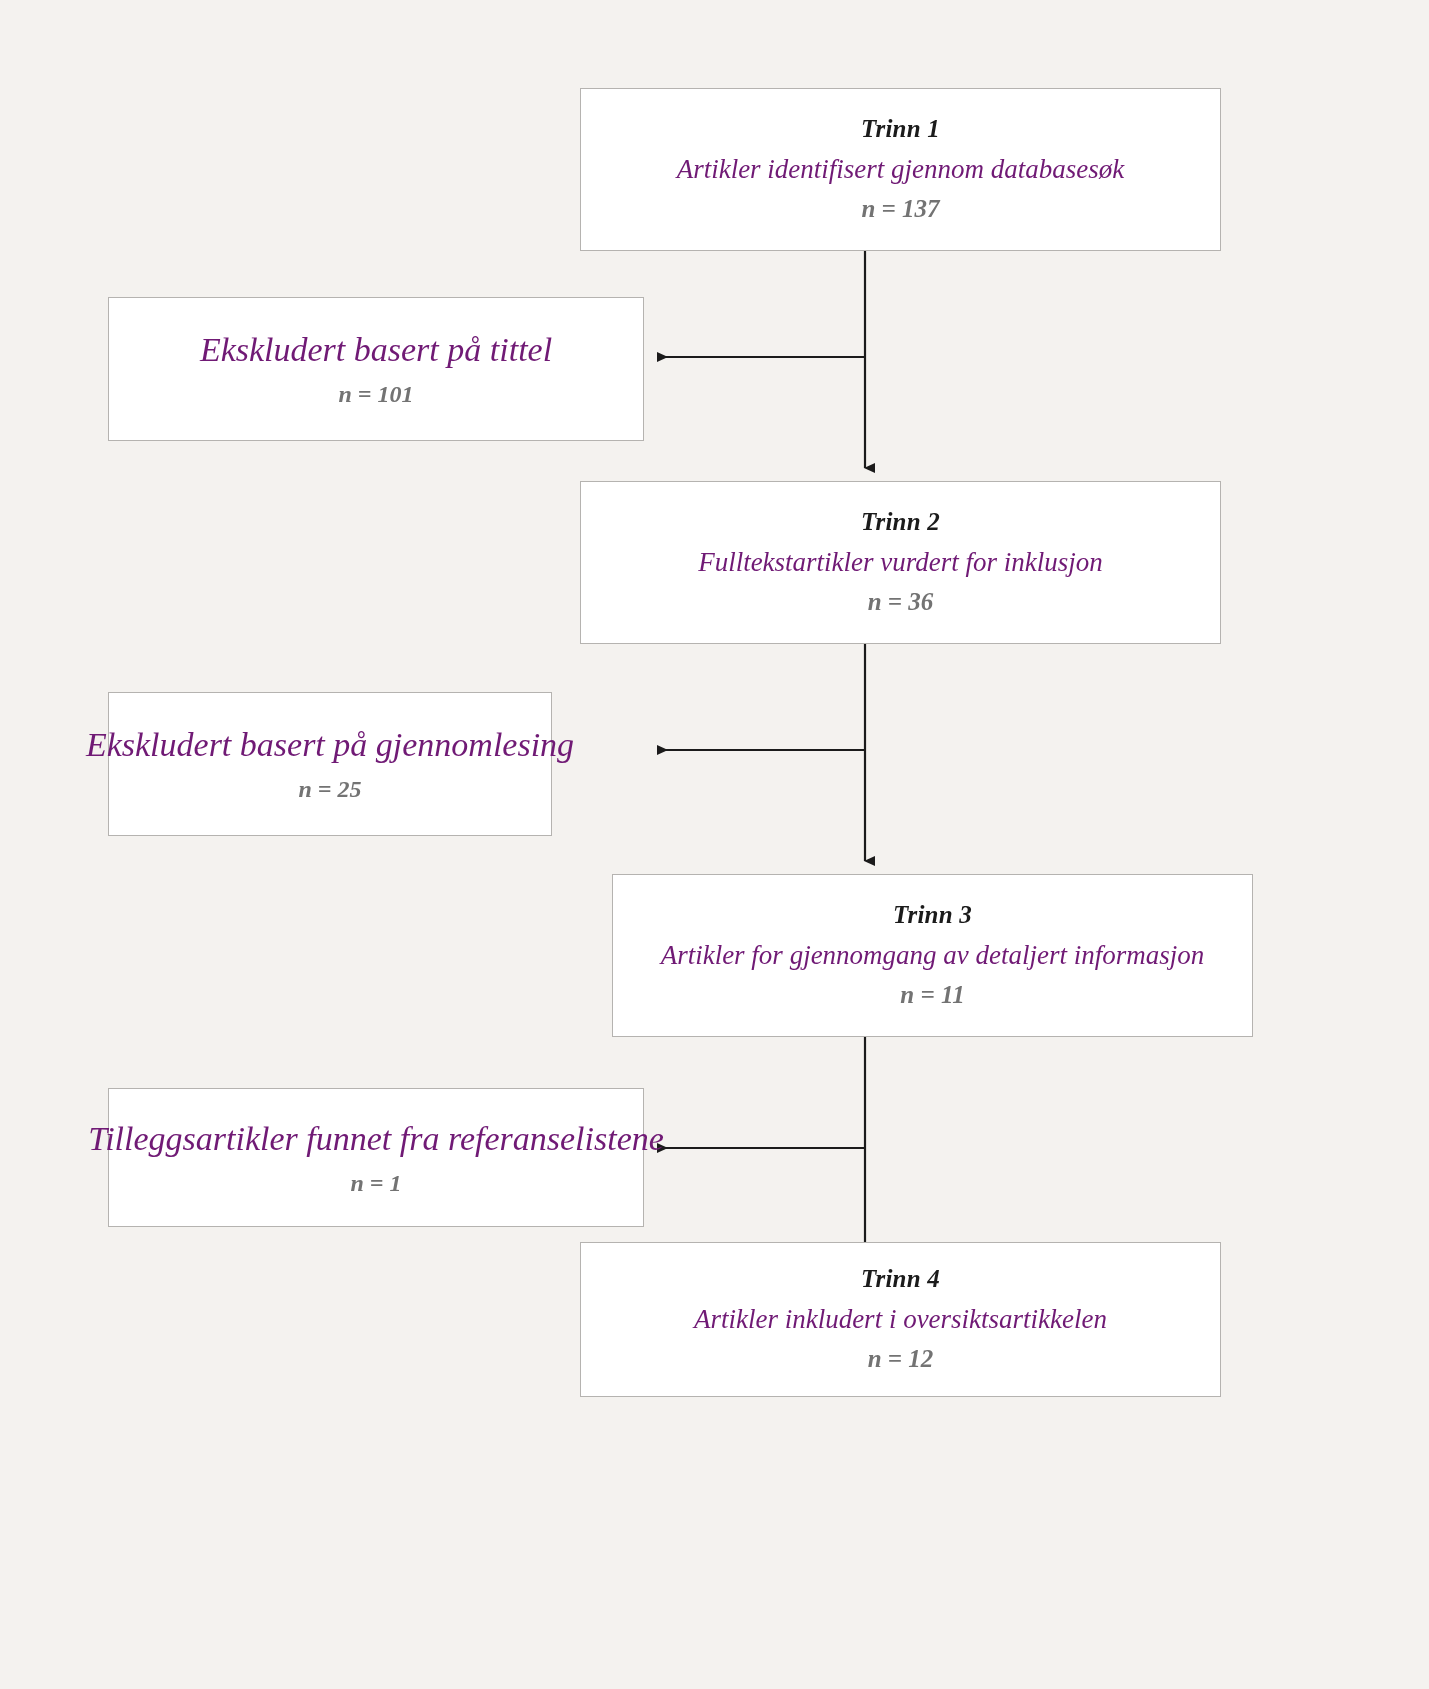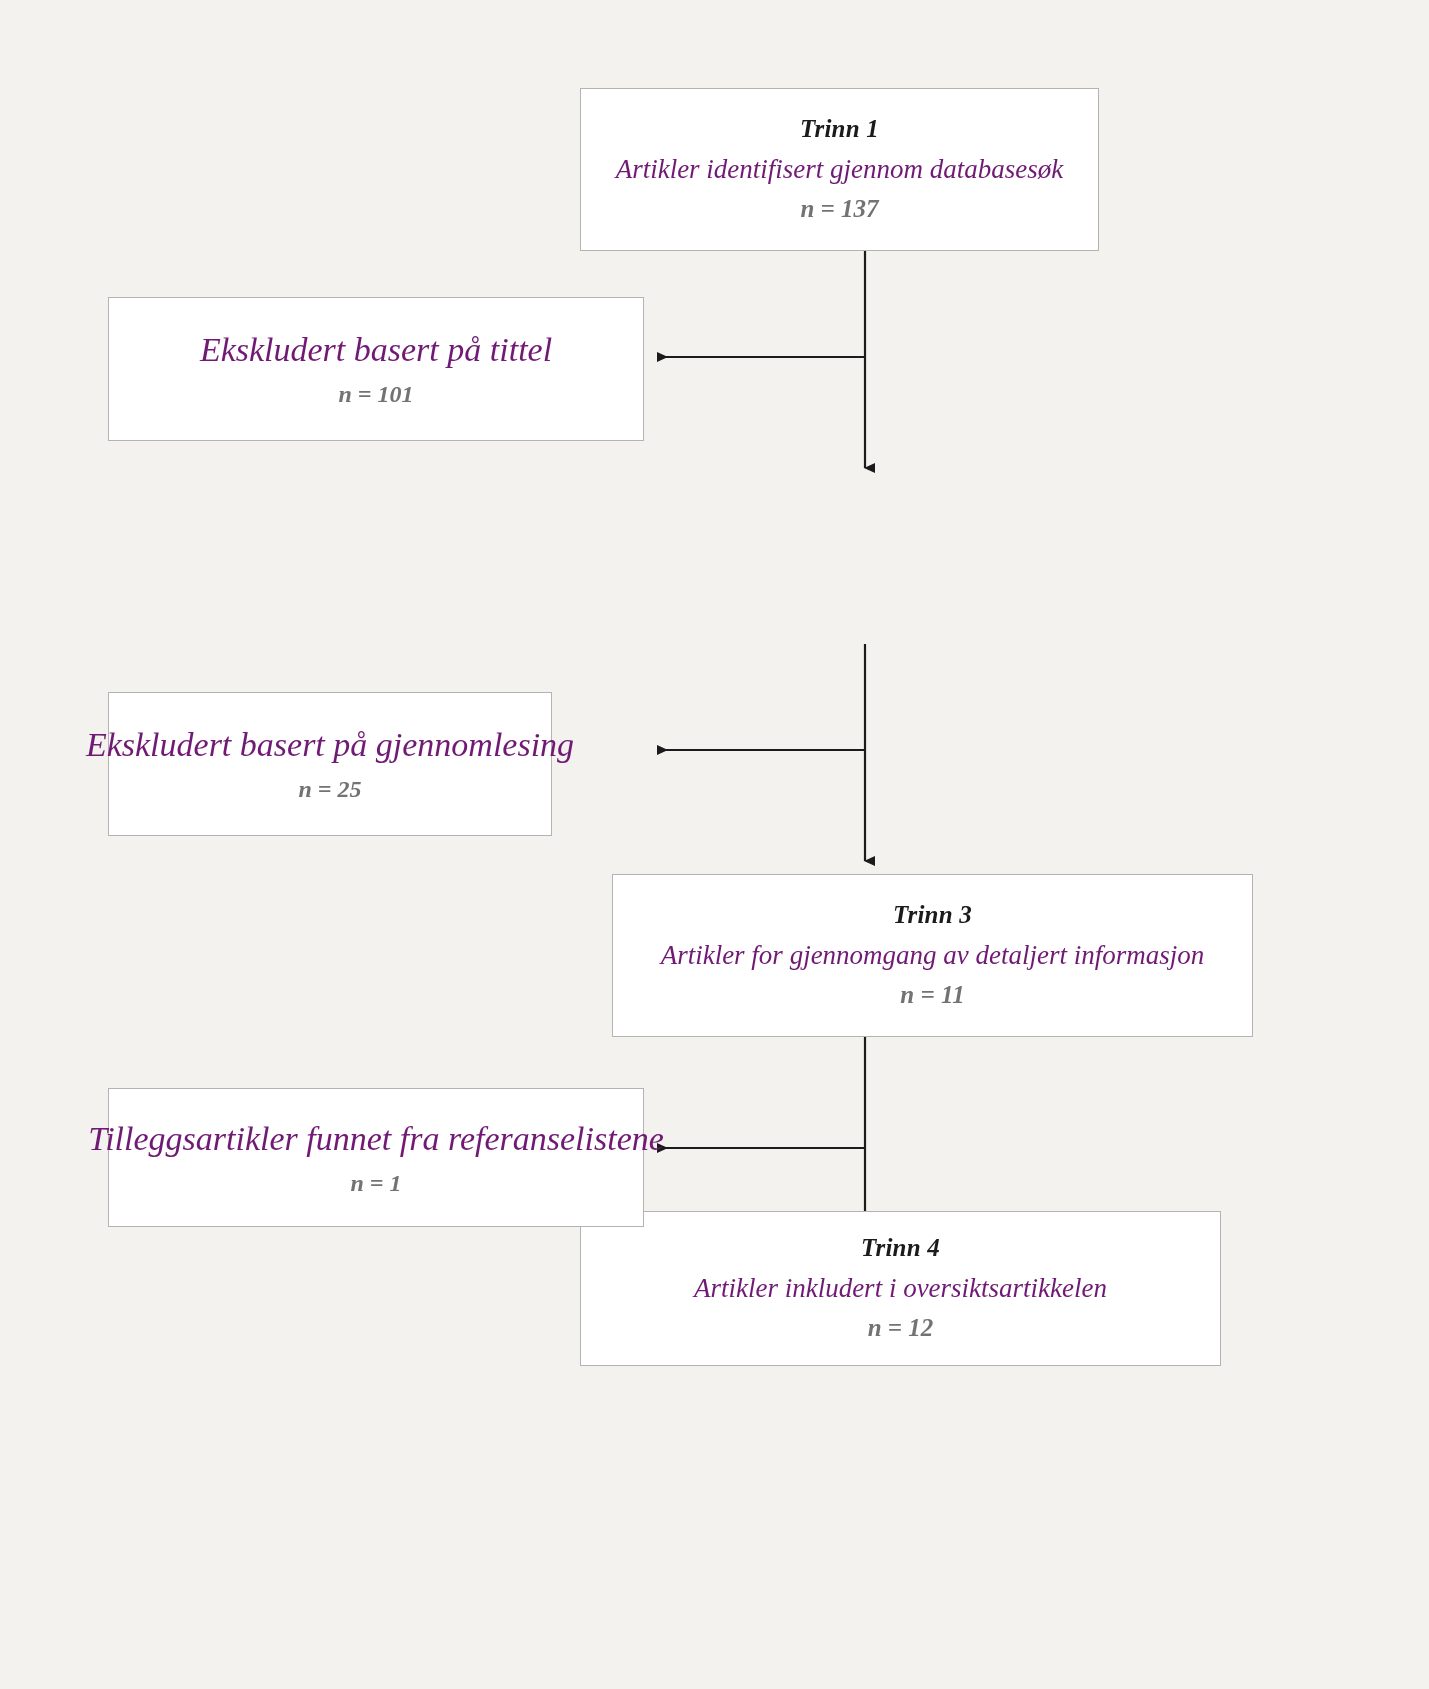--- a/index.html
+++ b/index.html
@@ -60,24 +60,24 @@
     color: #737373;
     line-height: 1.6;
   }
   .node.side .step-desc {
     font-size: 34px;
   }
   .node.side .step-count {
     font-size: 24px;
   }
   
-  .main-1 { left: 580px;  top: 88px;   width: 519px; height: 163px; }
+  .main-1 { left: 580px;  top: 88px;   width: 641px; height: 163px; }
   .main-2 { left: 580px;  top: 481px;  width: 641px; height: 163px; }
   .main-3 { left: 612px;  top: 874px;  width: 641px; height: 163px; }
-  .main-4 { left: 580px;  top: 1211px; width: 641px; height: 155px; }
+  .main-4 { left: 580px;  top: 1242px; width: 641px; height: 155px; }
   
   .side-1 { left: 108px; top: 297px;  width: 536px; height: 144px; }
   .side-2 { left: 108px; top: 692px;  width: 444px; height: 144px; }
   .side-3 { left: 108px; top: 1088px; width: 536px; height: 139px; }
 </style>
 </head>
 <body>
 
 <div id="flow">
 
@@ -103,20 +103,25 @@
 
     <line x1="864" y1="1148" x2="657" y2="1148" stroke="#1b1b1b" stroke-width="2.2" marker-end="url(#arrow-left)"></line>
   </svg>
 
   <div class="node main-1">
     <div class="step-title">Trinn 1</div>
     <div class="step-desc">Artikler identifisert gjennom databasesøk</div>
     <div class="step-count">n = 137</div>
   </div>
 
+  <div class="node main-2">
+    <div class="step-title">Trinn 2</div>
+    <div class="step-desc">Fulltekstartikler vurdert for inklusjon</div>
+    <div class="step-count">n = 36</div>
+  </div>
 
   <div class="node main-3">
     <div class="step-title">Trinn 3</div>
     <div class="step-desc">Artikler for gjennomgang av detaljert informasjon</div>
     <div class="step-count">n = 11</div>
   </div>
 
   <div class="node main-4">
     <div class="step-title">Trinn 4</div>
     <div class="step-desc">Artikler inkludert i oversiktsartikkelen</div>

